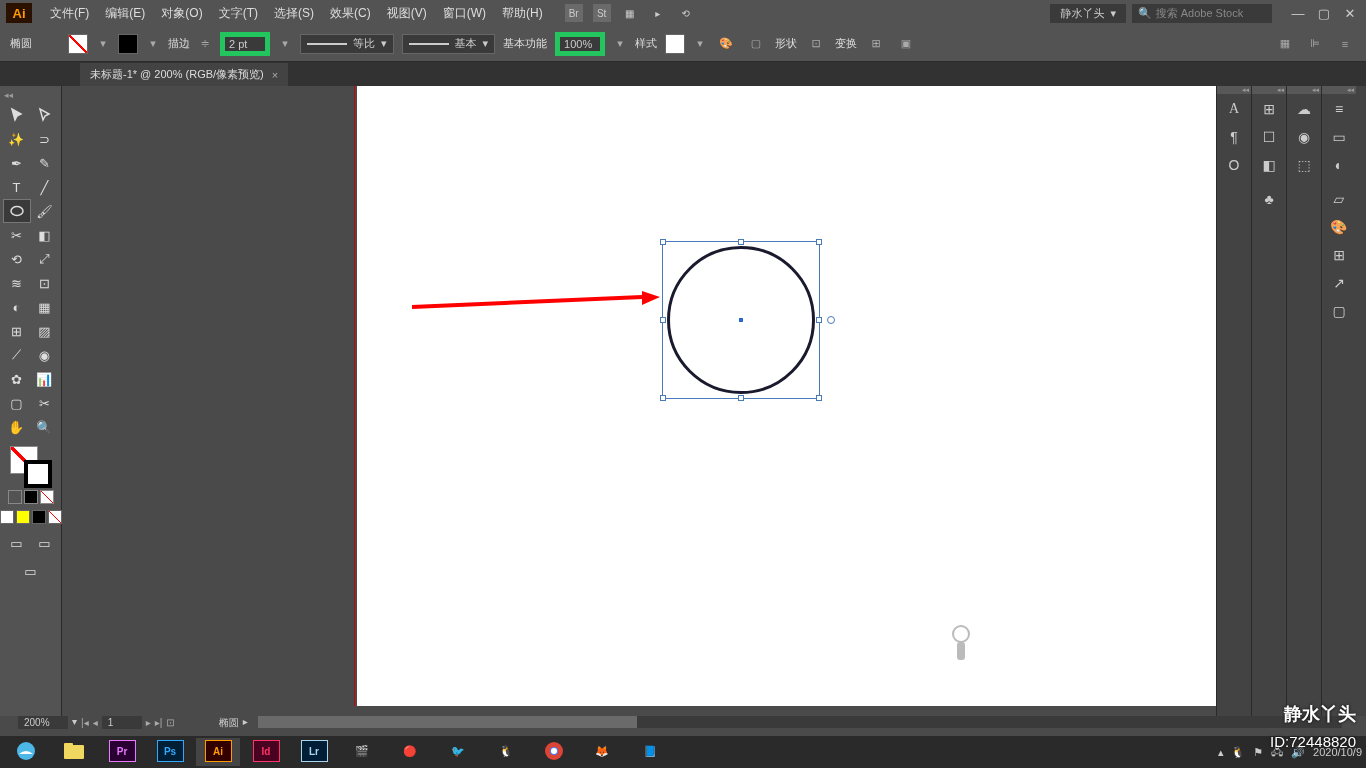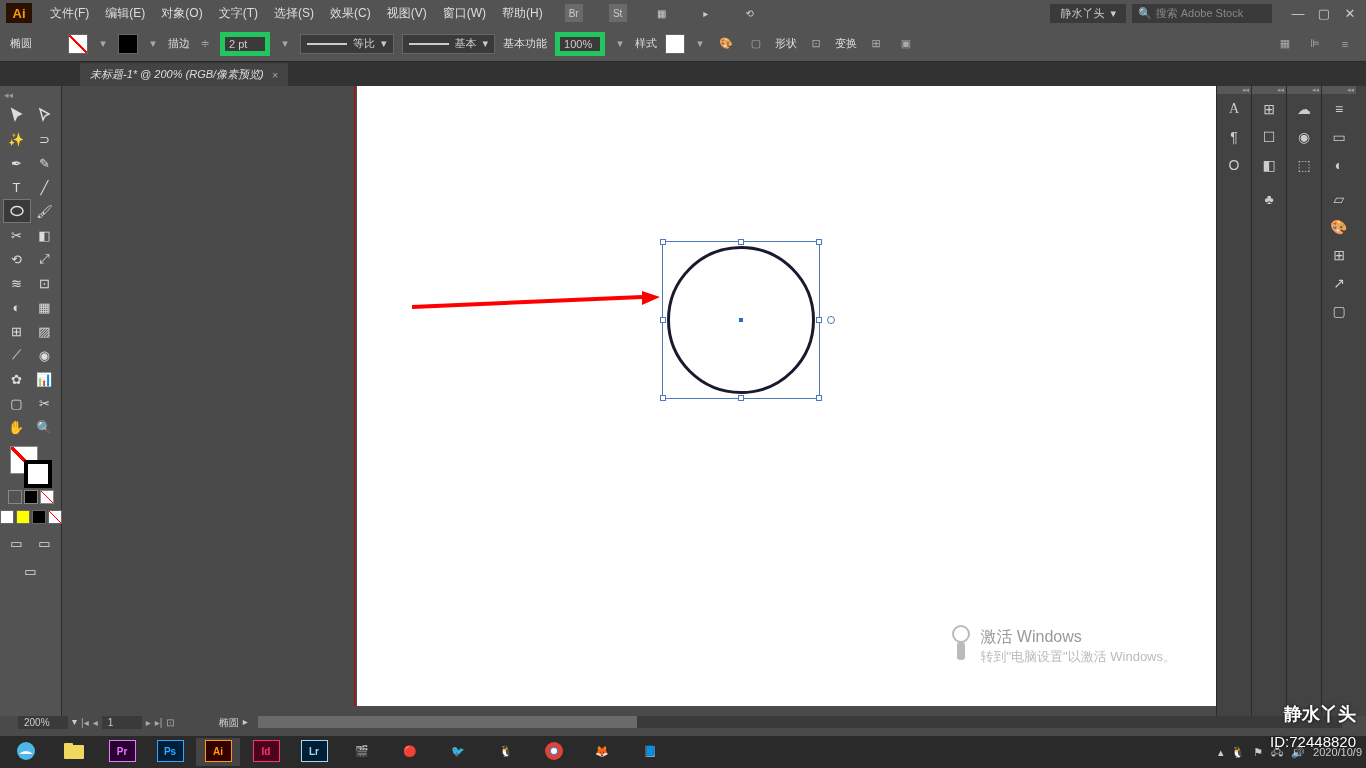--- a/index.html
+++ b/index.html
@@ -1,39 +1,39 @@
 <!DOCTYPE html>
 <html><head>
 <meta charset="utf-8">
 <style>
 * { margin:0; padding:0; box-sizing:border-box; font-family:"Microsoft YaHei",Arial,sans-serif; }
 body { width:1366px; height:768px; overflow:hidden; background:#323232; color:#ccc; font-size:11px; }
 .menubar { height:26px; background:#535353; display:flex; align-items:center; padding:0 6px; gap:0; }
 .ai-logo { width:26px; height:20px; background:#2b1200; color:#ff9a00; font-weight:bold; font-size:13px; display:flex; align-items:center; justify-content:center; margin-right:10px; }
 .menu-item { padding:0 8px; font-size:12px; cursor:pointer; color:#ddd; }
-.menu-icons { display:flex; gap:26px; margin-left:14px; align-items:center; }
+.menu-icons { display:flex; gap:10px; margin-left:14px; align-items:center; }
 .menu-ico { width:18px; height:18px; background:#6a6a6a; display:flex; align-items:center; justify-content:center; font-size:10px; color:#ccc; }
 .menu-right { margin-left:auto; display:flex; align-items:center; gap:6px; }
 .workspace-dd { background:#3a3a3a; padding:2px 10px; display:flex; align-items:center; gap:6px; font-size:11px; }
 .searchbox { background:#3a3a3a; padding:2px 6px; width:140px; color:#888; font-size:11px; display:flex; align-items:center; gap:4px; }
 .win-btns { display:flex; gap:6px; margin-left:10px; }
 .win-btn { width:20px; height:14px; color:#ccc; display:flex; align-items:center; justify-content:center; font-size:13px; }
 .controlbar { height:36px; background:#535353; border-bottom:1px solid #2a2a2a; display:flex; align-items:center; padding:0 10px; gap:8px; font-size:11px; }
 .cb-label { color:#ddd; }
 .cb-swatch { width:20px; height:20px; border:1px solid #666; display:inline-block; }
 .cb-swatch.nofill { background:linear-gradient(to top right,white 0%,white 46%,red 46%,red 54%,white 54%); }
 .cb-swatch.black { background:#000; }
 .cb-dd { width:14px; height:20px; display:flex; align-items:center; justify-content:center; color:#aaa; }
 .cb-input { background:#3a3a3a; border:5px solid #22c55e; color:#ccc; padding:1px 4px; width:50px; font-size:11px; }
 .cb-select { background:#3a3a3a; border:1px solid #666; height:20px; display:flex; align-items:center; padding:0 6px; gap:6px; min-width:80px; }
 .cb-line { display:inline-block; width:40px; height:2px; background:#ccc; }
 .cb-right { margin-left:auto; display:flex; gap:8px; align-items:center; }
 .cb-icon { width:22px; height:22px; display:flex; align-items:center; justify-content:center; color:#aaa; }
 .tabbar { height:24px; background:#323232; display:flex; align-items:flex-end; padding-left:80px; }
-.doctab { background:#434343; padding:4px 10px; font-size:11px; display:flex; align-items:center; gap:8px; color:#ddd;font-style:italic; }
+.doctab { background:#434343; padding:4px 10px; font-size:11px; display:flex; align-items:center; gap:8px; color:#ddd; }
 .doctab .x { color:#aaa; cursor:pointer; }
 .main { display:flex; height:630px; }
 .toolbox { width:62px; background:#535353; border-right:1px solid #2a2a2a; padding:4px 4px; display:flex; flex-direction:column; align-items:center; }
 .tool-row { display:flex; gap:2px; margin-bottom:2px; }
 .tool { width:26px; height:22px; display:flex; align-items:center; justify-content:center; color:#ddd; cursor:pointer; font-size:13px; }
 .tool.sel { background:#3a3a3a; outline:1px solid #777; }
 .tool svg { width:16px; height:16px; stroke:#ddd; fill:none; stroke-width:1.5; }
 .fill-stroke { margin-top:6px; position:relative; width:42px; height:42px; }
 .fs-fill { position:absolute; top:0; left:0; width:28px; height:28px; background:linear-gradient(to top right,white 0%,white 46%,red 46%,red 54%,white 54%); border:1px solid #888; }
 .fs-stroke { position:absolute; bottom:0; right:0; width:28px; height:28px; background:#fff; border:4px solid #000; }
@@ -270,24 +270,20 @@
     <svg class="red-arrow" width="250" height="30">
       <line x1="0" y1="16" x2="230" y2="6" stroke="red" stroke-width="4"></line>
       <polygon points="230,0 248,6 230,14" fill="red"></polygon>
     </svg>
     <div class="wm-key">
       <svg width="30" height="40">
           <circle cx="15" cy="10" r="8" fill="none" stroke="#bbb" stroke-width="2"></circle>
           <rect x="11" y="18" width="8" height="18" fill="#bbb" rx="3"></rect>
         </svg>
     </div>
-    <div class="wm-text">
-      <div class="wm-title">激活 Windows</div>
-      <div>转到"电脑设置"以激活 Windows。</div>
-    </div>
   </div>
 
   <div class="right-panels">
     <div class="panel-col">
       <div class="panel-tab">◂◂</div>
       <div class="panel-icon" style="font-family:serif">A</div>
       <div class="panel-icon">¶</div>
       <div class="panel-icon">O</div>
     </div>
     <div class="panel-col">

